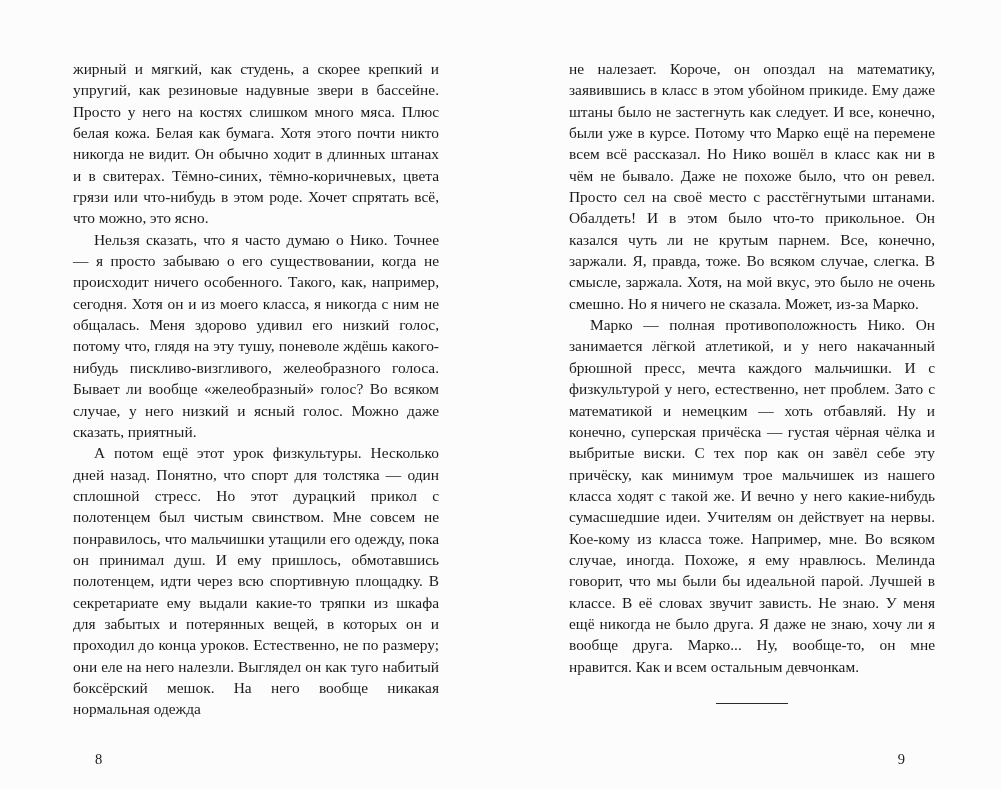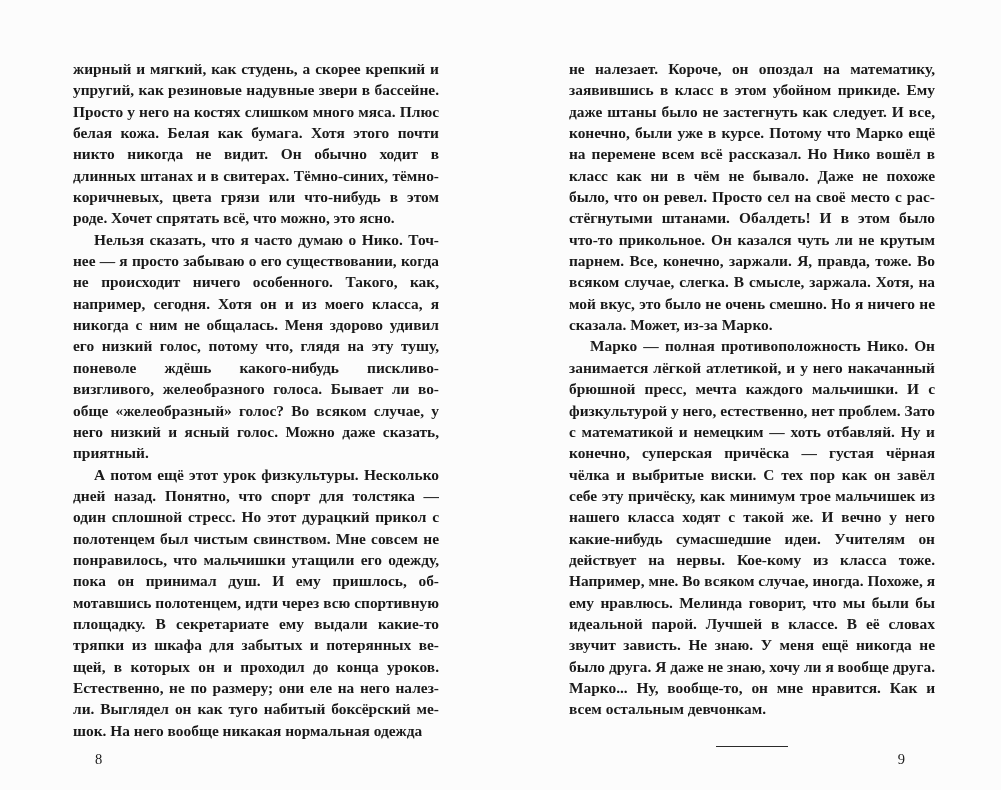--- a/index.html
+++ b/index.html
@@ -34,21 +34,20 @@
     width: 501px;
     padding: 58px 66px 0 69px;
   }
   .textblock {
     width: 366px;
     font-size: 15.4px;
     line-height: 21.35px;
     text-align: justify;
     text-justify: inter-word;
     hyphens: manual;
-    font-weight: bold;
     -webkit-hyphens: manual;
   }
   .page-right .textblock {
     width: 366px;
   }
   .para {
     margin: 0;
     text-indent: 21px;
     text-align: justify;
   }

